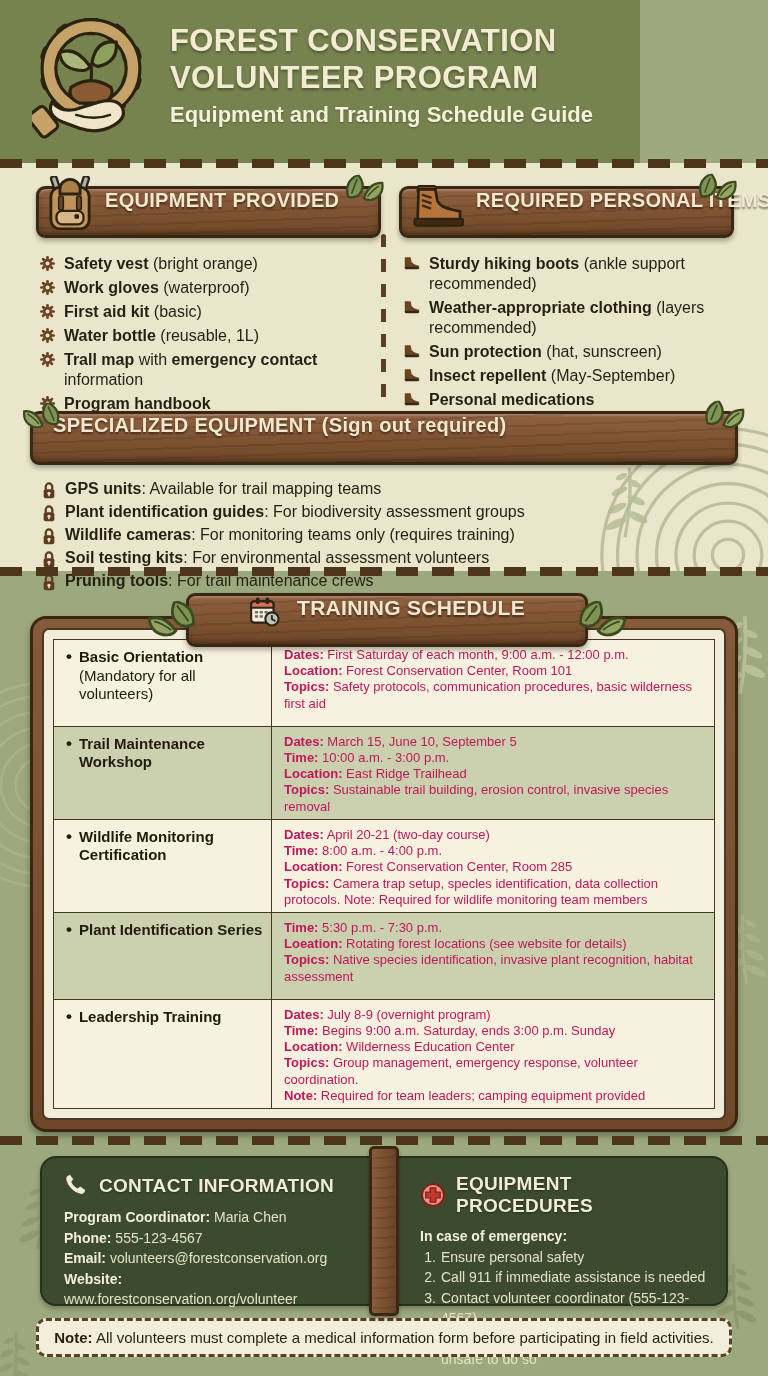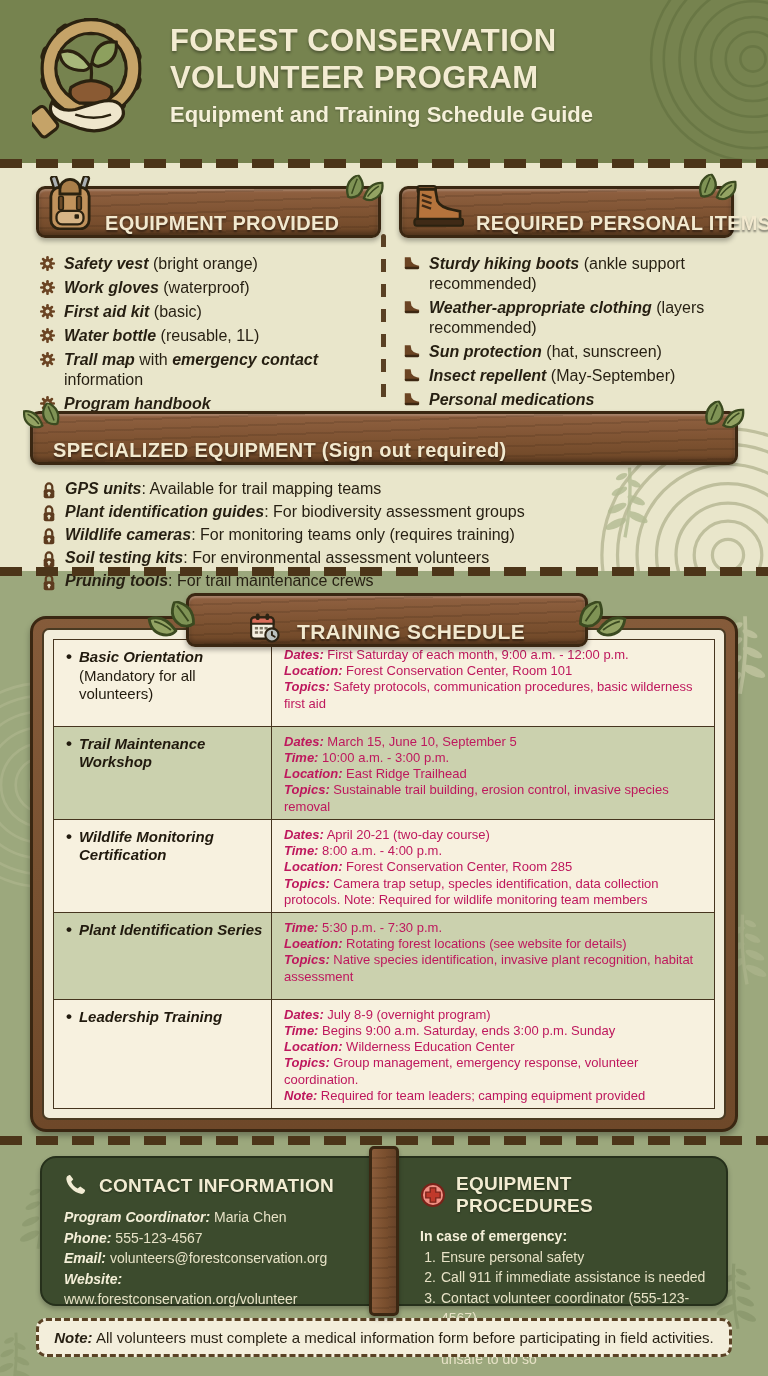--- a/index.html
+++ b/index.html
@@ -1,33 +1,33 @@
 <!DOCTYPE html>
 <html><head>
 <meta charset="utf-8">
 <style>
   html,body{margin:0;padding:0;background:#555;}
   .page{position:relative;width:768px;height:1376px;overflow:hidden;
         background:#9ca87d;font-family:"Liberation Sans",sans-serif;
         -webkit-font-smoothing:antialiased;}
   
-  .band-header{position:absolute;left:0;top:0;width:768px;height:163px;background:#76834f;overflow:hidden;}
+  .band-header{position:absolute;left:0;top:0;width:640px;height:163px;background:#76834f;overflow:hidden;}
   .band-equip{position:absolute;left:0;top:163px;width:768px;height:408px;background:#e9e6cb;overflow:hidden;}
   .sep{position:absolute;left:0;width:768px;height:9px;z-index:4;
        background:repeating-linear-gradient(90deg,#4c3519 0 22px,transparent 22px 36px);}
   #sep1{top:159px}#sep2{top:567px}#sep3{top:1136px}
   
   .logo{position:absolute;left:32px;top:18px;width:118px;height:124px;}
   .htitle{position:absolute;left:170px;top:22px;color:#f3ecd2;}
   .hline{font-size:31px;font-weight:bold;line-height:37px;letter-spacing:.4px;
          text-shadow:0 2px 3px rgba(0,0,0,.35);}
   .hsub{margin-top:6px;font-size:22px;font-weight:bold;color:#f6f1da;text-shadow:0 1px 2px rgba(0,0,0,.3);}
   
   .plank{position:relative;background:linear-gradient(180deg,#906141 0%,#7c5130 60%,#6e4727 100%);
-         border:3px solid #3a2712;border-radius:9px;display:flex;align-items:flex-end;
+         border:3px solid #3a2712;border-radius:9px;display:flex;align-items:flex-start;
          box-shadow:0 3px 5px rgba(0,0,0,.3),inset 0 2px 2px rgba(255,255,255,.22),inset 0 -3px 4px rgba(0,0,0,.28);}
   .grain{position:absolute;inset:0;border-radius:6px;pointer-events:none;
          background:repeating-linear-gradient(178deg,transparent 0 8px,rgba(42,26,11,.14) 8px 10px);}
   .plank-title{position:relative;color:#f2e9cf;font-weight:bold;font-size:20px;letter-spacing:.3px;
          text-shadow:0 2px 2px rgba(0,0,0,.45);white-space:nowrap;}
   
   .col-left{position:absolute;left:36px;top:186px;width:345px;}
   .col-right{position:absolute;left:399px;top:186px;width:335px;}
   .col-left .plank,.col-right .plank{height:46px;}
   .col-left .plank-title{padding-left:66px;}
@@ -74,21 +74,21 @@
   .step .n{flex:none;width:16px;text-align:right;margin-right:5px;}
   .vplank{position:absolute;left:369px;top:1146px;width:30px;height:170px;z-index:2;
           background:linear-gradient(90deg,#8a5c3a,#7a4f2e 55%,#68442a);
           border:3px solid #3a2712;border-radius:5px;box-sizing:border-box;box-shadow:0 3px 4px rgba(0,0,0,.3);}
   
   .note{position:absolute;left:36px;top:1318px;width:696px;box-sizing:border-box;z-index:1;
         background:#f3eedb;border:3px dashed #5a4124;border-radius:10px;
         padding:8px 12px;text-align:center;font-size:15px;color:#261f12;}
   
   .decor{position:absolute;pointer-events:none;}
-  b{font-weight:bold;font-style:italic;}
+  b{font-weight:bold;}
 </style>
 </head>
 <body>
 
 <svg width="0" height="0" style="position:absolute">
   <defs>
     <g id="ig">
         <g fill="#6b4423">
           <rect x="6.6" y="0" width="2.8" height="16" rx="1.2"></rect>
           <rect x="0" y="6.6" width="16" height="2.8" rx="1.2"></rect>

